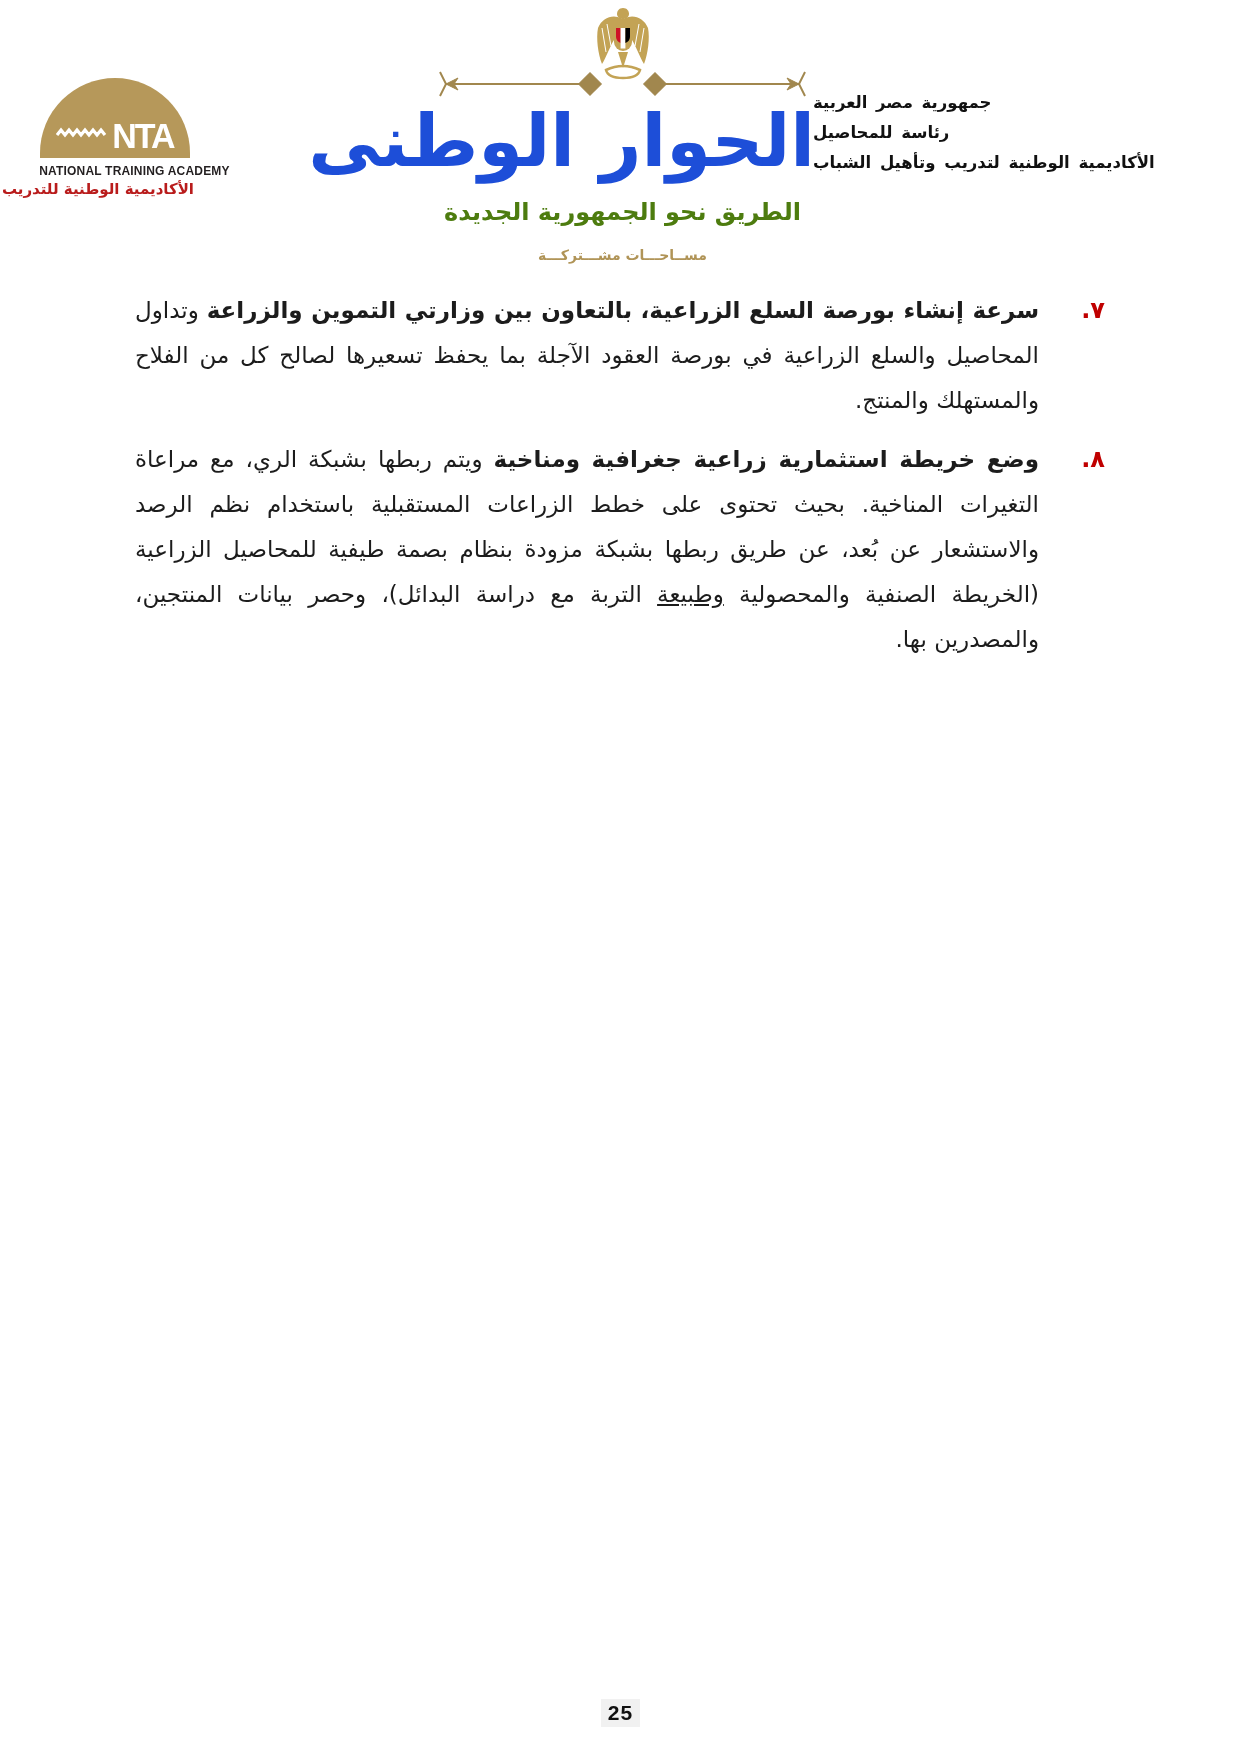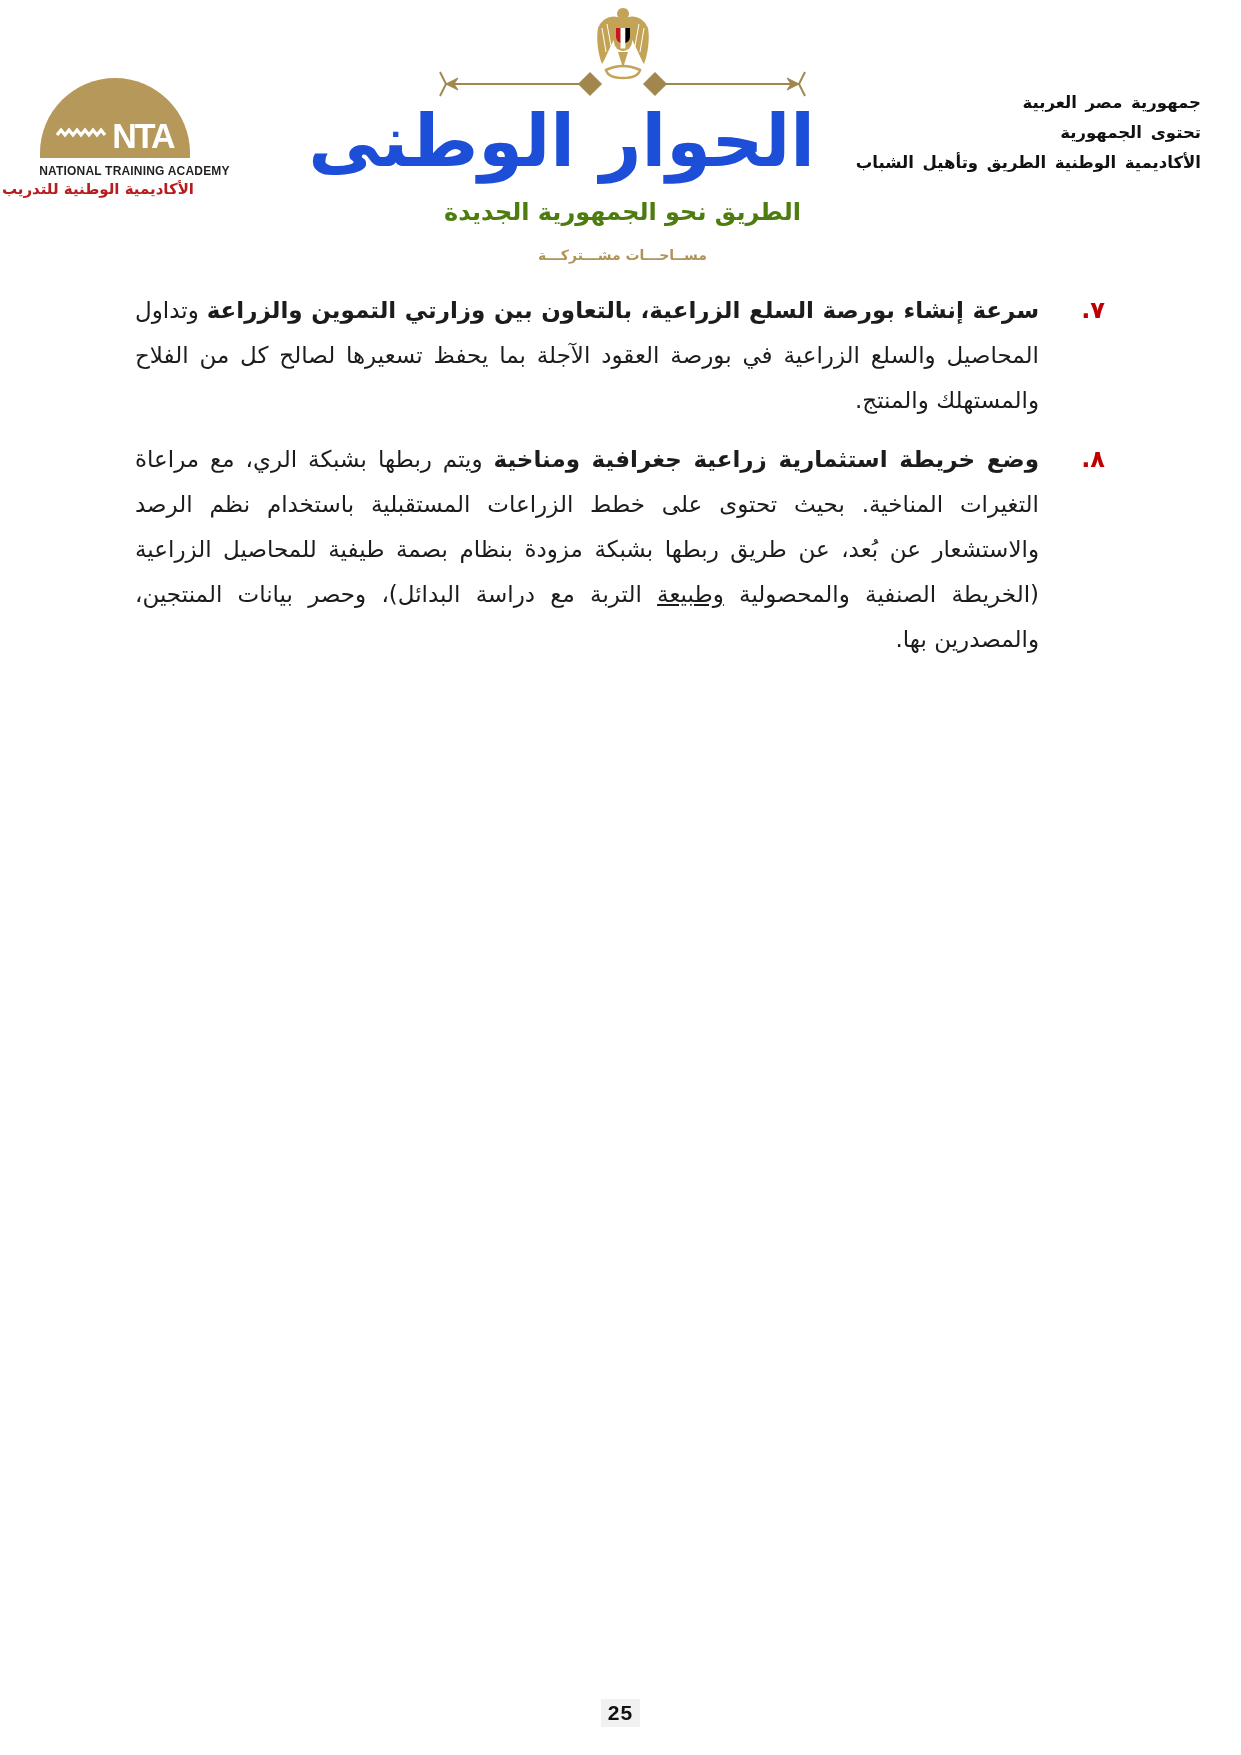--- a/index.html
+++ b/index.html
@@ -59,22 +59,22 @@
     margin-top:2px;font-size:24px;font-weight:bold;color:#4d7c0f;
     direction:rtl;white-space:nowrap;
   }
   .subtitle{
     margin-top:21px;font-size:14px;font-weight:bold;color:#b09457;
     direction:rtl;white-space:nowrap;letter-spacing:1px;
   }
 
   
   .republic{
-    position:absolute;right:40px;top:88px;width:380px;
-    direction:rtl;text-align:right;
+    position:absolute;right:48px;top:88px;width:380px;
+    direction:rtl;text-align:left;
   }
   .republic div{
     font-size:16.5px;font-weight:bold;line-height:30px;color:#111;
     word-spacing:3px;
   }
 
   
   .content{
     position:absolute;top:288px;right:136px;left:135px;
     direction:rtl;
@@ -168,22 +168,22 @@
           <path d="M14,64 q17,-8 34,0 q-2,8 -17,8 q-15,0 -17,-8 Z" fill="none" stroke="#c3a355" stroke-width="2.5"></path>
         </svg>
       </div>
       <div class="calligraphy">الحوار الوطنى</div>
       <div class="tagline">الطريق نحو الجمهورية الجديدة</div>
       <div class="subtitle">مســاحـــات مشـــتركـــة</div>
     </div>
 
     <div class="republic">
       <div>جمهورية مصر العربية</div>
-      <div>تحتوى الجمهورية</div>
-      <div>الأكاديمية الوطنية الطريق وتأهيل الشباب</div>
+      <div>رئاسة للمحاصيل</div>
+      <div>الأكاديمية الوطنية لتدريب وتأهيل الشباب</div>
     </div>
   </div>
 
   <div class="content">
 
     <div class="item">
       <span class="item-number">٧.</span>
       <span class="b">سرعة إنشاء بورصة السلع الزراعية، بالتعاون بين وزارتي التموين والزراعة</span><span> وتداول المحاصيل والسلع الزراعية في بورصة العقود الآجلة بما يحفظ تسعيرها لصالح كل من الفلاح والمستهلك والمنتج.</span>
     </div>
 

